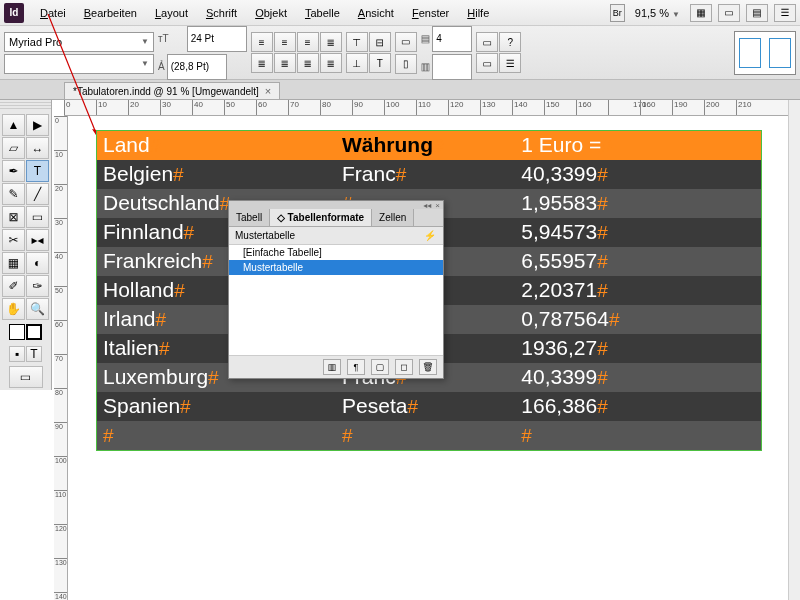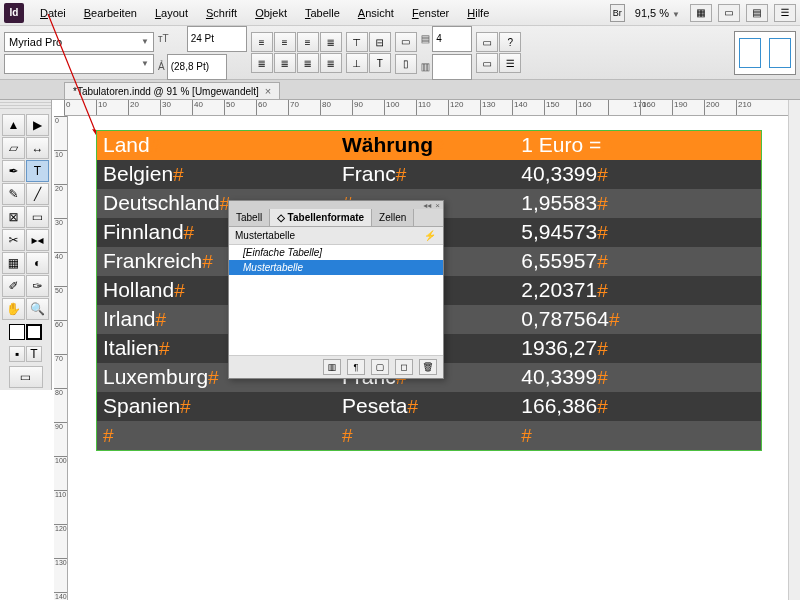--- a/index.html
+++ b/index.html
@@ -68,21 +68,21 @@
   .hash { color: #ff8a1a; font-size: 19px; }
   tbody tr:last-child td { height: 26px; }
   
   
   .panel { position: absolute; top: 200px; left: 228px; width: 216px; background: #e8e8e8; border: 1px solid #888; box-shadow: 2px 2px 6px rgba(0,0,0,.3); font-size: 10px; }
   .panel-head { height: 8px; background: #d0d0d0; display: flex; justify-content: flex-end; align-items: center; padding: 0 3px; gap: 4px; font-size: 8px; color: #666; }
   .panel-tabs { display: flex; background: #d8d8d8; border-bottom: 1px solid #aaa; }
   .panel-tab { padding: 3px 7px; border-right: 1px solid #aaa; background: #d0d0d0; font-size: 10px; }
   .panel-tab.active { background: #e8e8e8; font-weight: bold; }
   .panel-sub { padding: 3px 6px; border-bottom: 1px solid #ccc; display: flex; justify-content: space-between; }
-  .panel-list { background: #fff; height: 110px; overflow: auto; font-style: italic; }
+  .panel-list { background: #fff; height: 110px; overflow: auto; }
   .panel-item { padding: 2px 14px; font-size: 10px; }
   .panel-item.sel { background: #2880d8; color: #fff; }
   .panel-foot { display: flex; gap: 6px; padding: 3px 6px; border-top: 1px solid #ccc; justify-content: flex-end; }
   .pf-btn { width: 18px; height: 16px; border: 1px solid #aaa; background: #f0f0f0; font-size: 9px; display: flex; align-items: center; justify-content: center; }
   
   .scrollbar-r { position: absolute; top: 100px; right: 0; width: 12px; bottom: 0; background: #eee; border-left: 1px solid #ccc; }
   
   .dd-arrow { font-size:8px; color:#666; }
 </style>
 </head>

